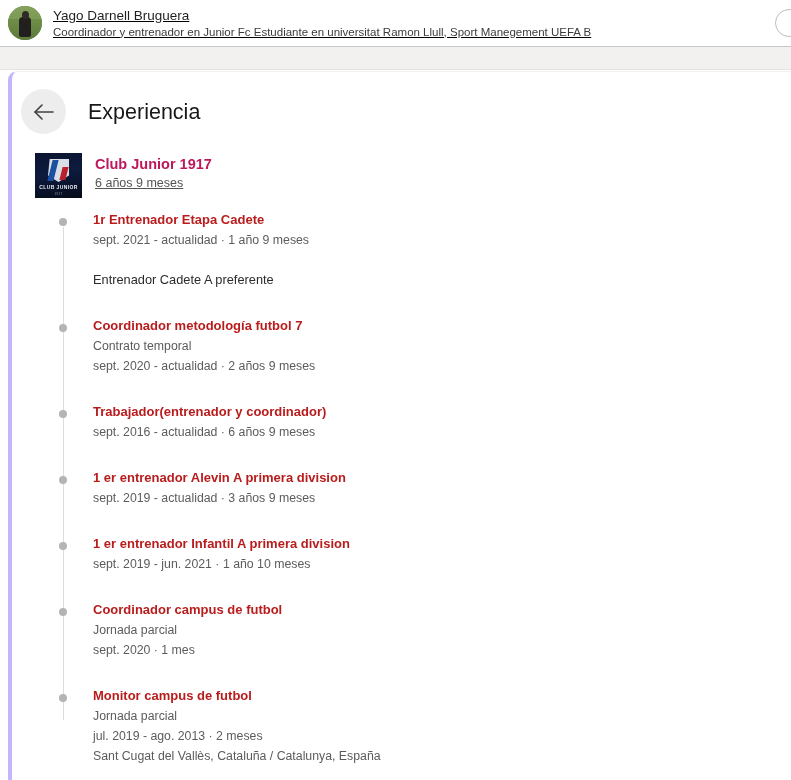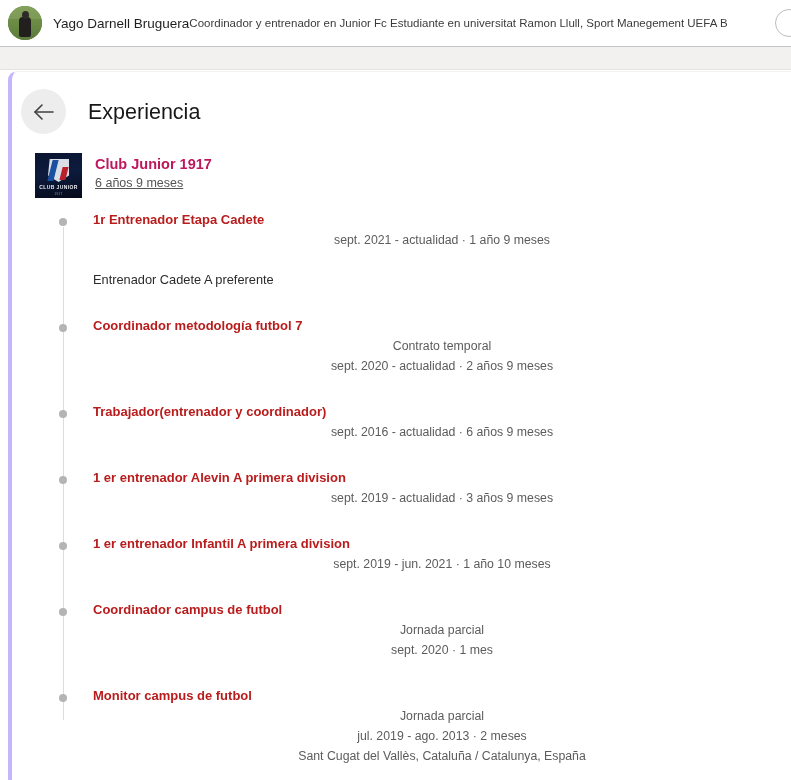--- a/index.html
+++ b/index.html
@@ -62,23 +62,24 @@
     left: 50%;
     top: 32%;
     width: 12px;
     height: 20px;
     margin-left: -6px;
     background: #22201f;
     border-radius: 4px 4px 2px 2px;
   }
   .profile-text {
     display: flex;
-    flex-direction: row;
+    flex-direction: column;
     justify-content: center;
     min-width: 0;
+    text-decoration: underline;
   }
   .profile-name {
     font-size: 13.5px;
     color: #1f1f1f;
     line-height: 17px;
     white-space: nowrap;
   }
   .profile-headline {
     font-size: 11.5px;
     color: #3b3b3b;
@@ -251,21 +252,20 @@
   .entry-title {
     font-size: 13px;
     font-weight: bold;
     color: #b91c1c;
     line-height: 21px;
   }
   .entry-meta {
     font-size: 12.3px;
     color: #5c5c5c;
     line-height: 20px;
-    text-align: center;
   }
   .entry-desc {
     font-size: 12.8px;
     color: #2b2b2b;
     line-height: 20px;
     margin-top: 20px;
   }
 </style>
 </head>
 <body>

